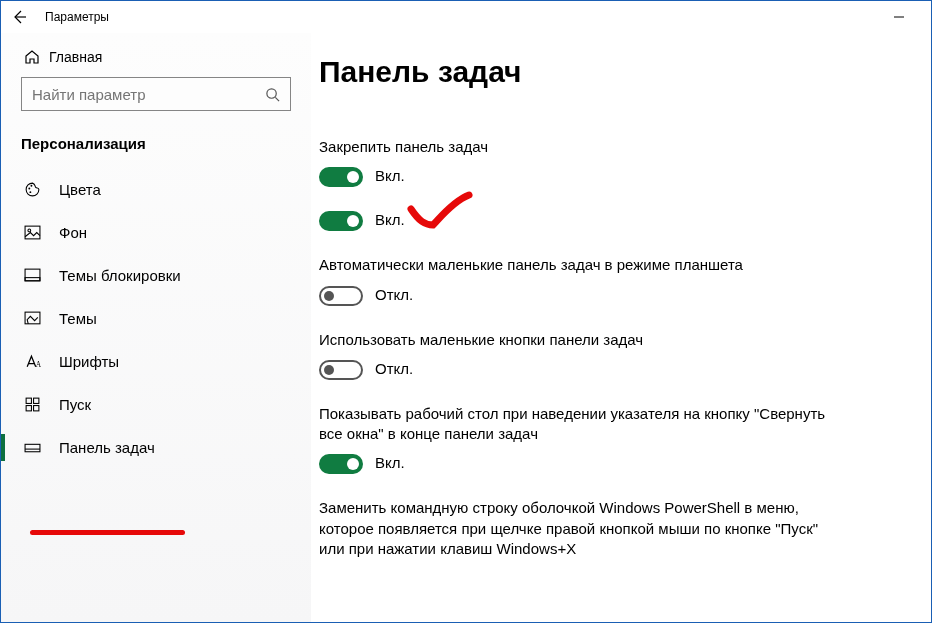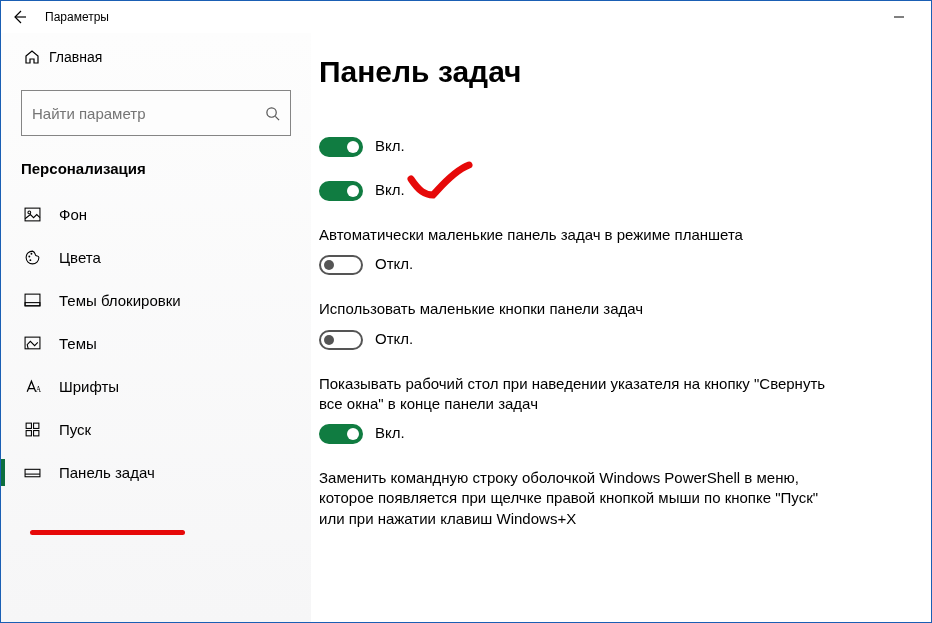--- a/index.html
+++ b/index.html
@@ -56,23 +56,23 @@
   .home-row {
     display: flex;
     align-items: center;
     gap: 8px;
     padding: 10px 22px 12px 22px;
     cursor: pointer;
   }
   .home-row .icon-slot { width: 18px; display:flex; align-items:center; justify-content:center; }
   .home-row .label { font-size: 14px; }
   .search-wrap {
-    margin: 13px 20px 18px 20px;
+    margin: 0 20px 18px 20px;
     border: 1px solid #858585;
-    height: 46px;
+    height: 34px;
     display: flex;
     align-items: center;
     padding: 0 10px;
     background: #fdfdfd;
     position: relative;
   }
   .search-wrap input {
     border: none;
     outline: none;
     background: transparent;
@@ -211,43 +211,43 @@
             <line x1="11" y1="11" x2="15" y2="15" stroke="#555" stroke-width="1.3"></line>
           </svg>
       </span>
     </div>
 
     <div class="category-title">Персонализация</div>
 
     <div class="nav-item">
       <span class="icon-slot">
         <svg width="17" height="17" viewBox="0 0 16 16">
-            <rect x="1" y="2" width="14" height="12" fill="none" stroke="#000" stroke-width="1"></rect>
-            <circle cx="5" cy="6" r="1.3" fill="none" stroke="#000" stroke-width="1"></circle>
-            <path d="M1 12 L6 8 L9 11 L12 8 L15 11" fill="none" stroke="#000" stroke-width="1"></path>
-          </svg>
-      </span>
-      <span>Фон</span>
-    </div>
-
-    <div class="nav-item">
-      <span class="icon-slot">
-        <svg width="17" height="17" viewBox="0 0 16 16">
             <path d="M8 2 A6 6 0 1 0 14 8 C14 6 12 7 11 6 C10 5 11 3 8 2 Z" fill="none" stroke="#000" stroke-width="1"></path>
             <circle cx="5" cy="7" r="0.9" fill="#000"></circle>
             <circle cx="7" cy="4.5" r="0.9" fill="#000"></circle>
             <circle cx="6" cy="10.5" r="0.9" fill="#000"></circle>
           </svg>
       </span>
       <span>Цвета</span>
     </div>
 
     <div class="nav-item">
       <span class="icon-slot">
         <svg width="17" height="17" viewBox="0 0 16 16">
+            <rect x="1" y="2" width="14" height="12" fill="none" stroke="#000" stroke-width="1"></rect>
+            <circle cx="5" cy="6" r="1.3" fill="none" stroke="#000" stroke-width="1"></circle>
+            <path d="M1 12 L6 8 L9 11 L12 8 L15 11" fill="none" stroke="#000" stroke-width="1"></path>
+          </svg>
+      </span>
+      <span>Фон</span>
+    </div>
+
+    <div class="nav-item">
+      <span class="icon-slot">
+        <svg width="17" height="17" viewBox="0 0 16 16">
             <rect x="1" y="2" width="14" height="11" fill="none" stroke="#000" stroke-width="1"></rect>
             <rect x="1" y="10" width="14" height="3" fill="none" stroke="#000" stroke-width="1"></rect>
           </svg>
       </span>
       <span>Темы блокировки</span>
     </div>
 
     <div class="nav-item">
       <span class="icon-slot">
         <svg width="17" height="17" viewBox="0 0 16 16">
@@ -290,20 +290,21 @@
       <span>Панель задач</span>
     </div>
 
     <div class="underline-annot" style="left:29px; top:497px; width:155px;"></div>
   </div>
 
   <div class="main">
     <div class="page-title">Панель задач</div>
 
     <div class="setting">
+      <div class="setting-label">Закрепить панель задач</div>
       <div class="toggle-row">
         <div class="toggle on">
             <div class="knob"></div>
           </div>
         <span class="toggle-state">Вкл.</span>
       </div>
     </div>
 
     <div class="setting">
       <div class="toggle-row">

